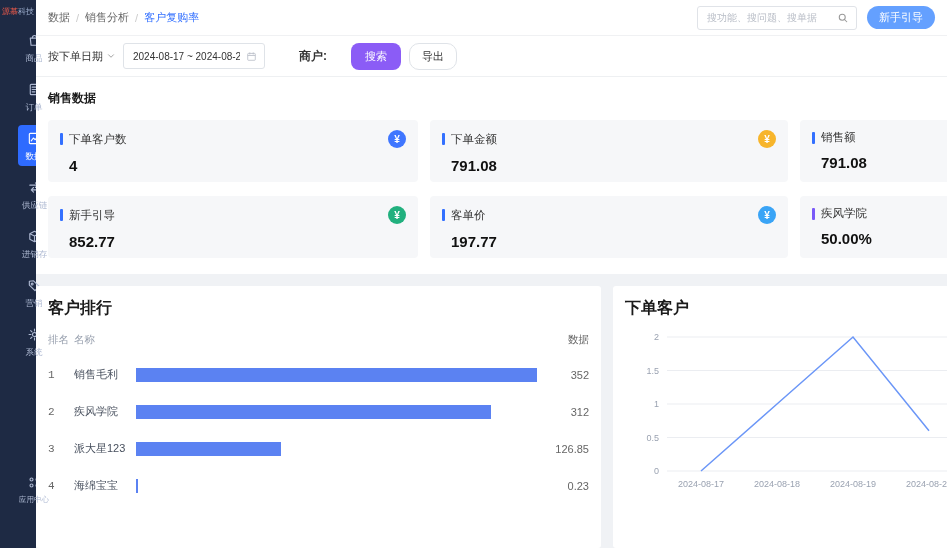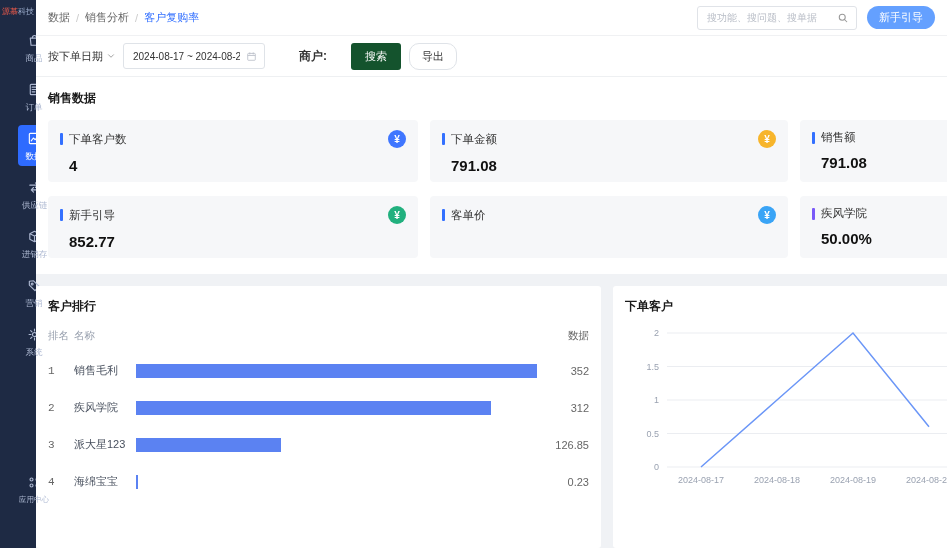--- a/index.html
+++ b/index.html
@@ -55,42 +55,42 @@
   .date-input input { border:0; outline:0; flex:1; min-width:0; font-size:10px; color:#333;
     font-family:inherit; background:transparent; }
   .cal-ico { color:#b9bec7; display:flex; cursor:pointer; }
   .cal-ico svg { width:11px; height:11px; }
   .merchant-label { font-size:12px; color:#333; font-weight:bold; margin-left:26px; }
   .merchant-input { width:168px; height:26px; border:1px solid #dfe3e8; border-radius:3px;
     display:flex; align-items:center; padding:0 7px; }
   .merchant-input input { border:0; outline:0; flex:1; min-width:0; font-size:9.5px; color:#333;
     font-family:inherit; background:transparent; }
   .merchant-input input::placeholder { color:#b9bec7; }
-  .btn-primary { background:#14532d; color:#fff; border:0; border-radius:3px; font-size:11px;
+  .btn-primary { background:#8b5cf6; color:#fff; border:0; border-radius:8px; font-size:11px;
     padding:6px 14px; margin-left:16px; cursor:pointer; font-family:Liberation Mono, monospace; }
   .btn-default { background:#fff; color:#333; border:1px solid #dfe3e8; border-radius:10px;
     font-size:11px; padding:5px 12px; cursor:pointer; font-family:inherit; }
 
   .sales-section { width:1120px; background:#fff; border-top:1px solid #eef0f2;
     padding:13px 12px 16px; }
   .section-title { font-size:12px; font-weight:bold; color:#1a1a1a; margin-bottom:13px; }
   .stats { display:grid; grid-template-columns:370px 358px 360px; gap:14px 12px; }
   .stat-tile { background:#f6f7f9; border-radius:4px; padding:10px 12px; height:62px; }
   .stat-head { display:flex; align-items:center; }
   .stat-accent { width:3px; height:12px; border-radius:1px; margin-right:6px; flex:0 0 3px; }
   .stat-label { font-size:11.5px; color:#333; }
   .stat-ico { margin-left:auto; width:18px; height:18px; border-radius:50%; color:#fff;
     font-size:10px; font-weight:bold; display:flex; align-items:center; justify-content:center; }
   .stat-value { font-size:15px; font-weight:bold; color:#111; margin:9px 0 0 9px; }
 
   .bottom-row { display:flex; gap:12px; margin-top:12px; }
   .card { background:#fff; border-radius:3px; padding:12px; height:262px; flex:0 0 auto; }
   .rank-card { width:565px; }
   .chart-card { width:540px; }
-  .card-title { font-size:12px; font-weight:bold; color:#1a1a1a; }
+  .card-title { font-size:16px; font-weight:bold; color:#1a1a1a; }
 
   .rank-table { margin-top:14px; }
   .rank-header { display:flex; font-size:10.5px; color:#98a0ae; padding-bottom:9px; }
   .col-rank { width:26px; flex:0 0 26px;font-family:Liberation Mono, monospace; }
   .col-name { width:62px; flex:0 0 62px; }
   .col-bar { flex:1; display:flex; align-items:center; min-width:0; }
   .col-value { width:52px; flex:0 0 52px; text-align:right; color:#666; }
   .rank-row { display:flex; align-items:center; height:37px; font-size:11px; color:#48505e; }
   .rank-row .col-rank { color:#666; }
   .bar { height:14px; display:block; }
@@ -263,20 +263,21 @@
               <span class="stat-ico" style="background:#21b07e">¥</span>
             </div>
             <div class="stat-value">852.77</div>
           </div>
           <div class="stat-tile">
             <div class="stat-head">
               <span class="stat-accent" style="background:#3370ff"></span>
               <span class="stat-label">客单价</span>
               <span class="stat-ico" style="background:#3aa4f6">¥</span>
             </div>
+            <div class="stat-value">197.77</div>
           </div>
           <div class="stat-tile">
             <div class="stat-head">
               <span class="stat-accent" style="background:#7a5af8"></span>
               <span class="stat-label">疾风学院</span>
             </div>
             <div class="stat-value">50.00%</div>
           </div>
         </div>
     </div>

